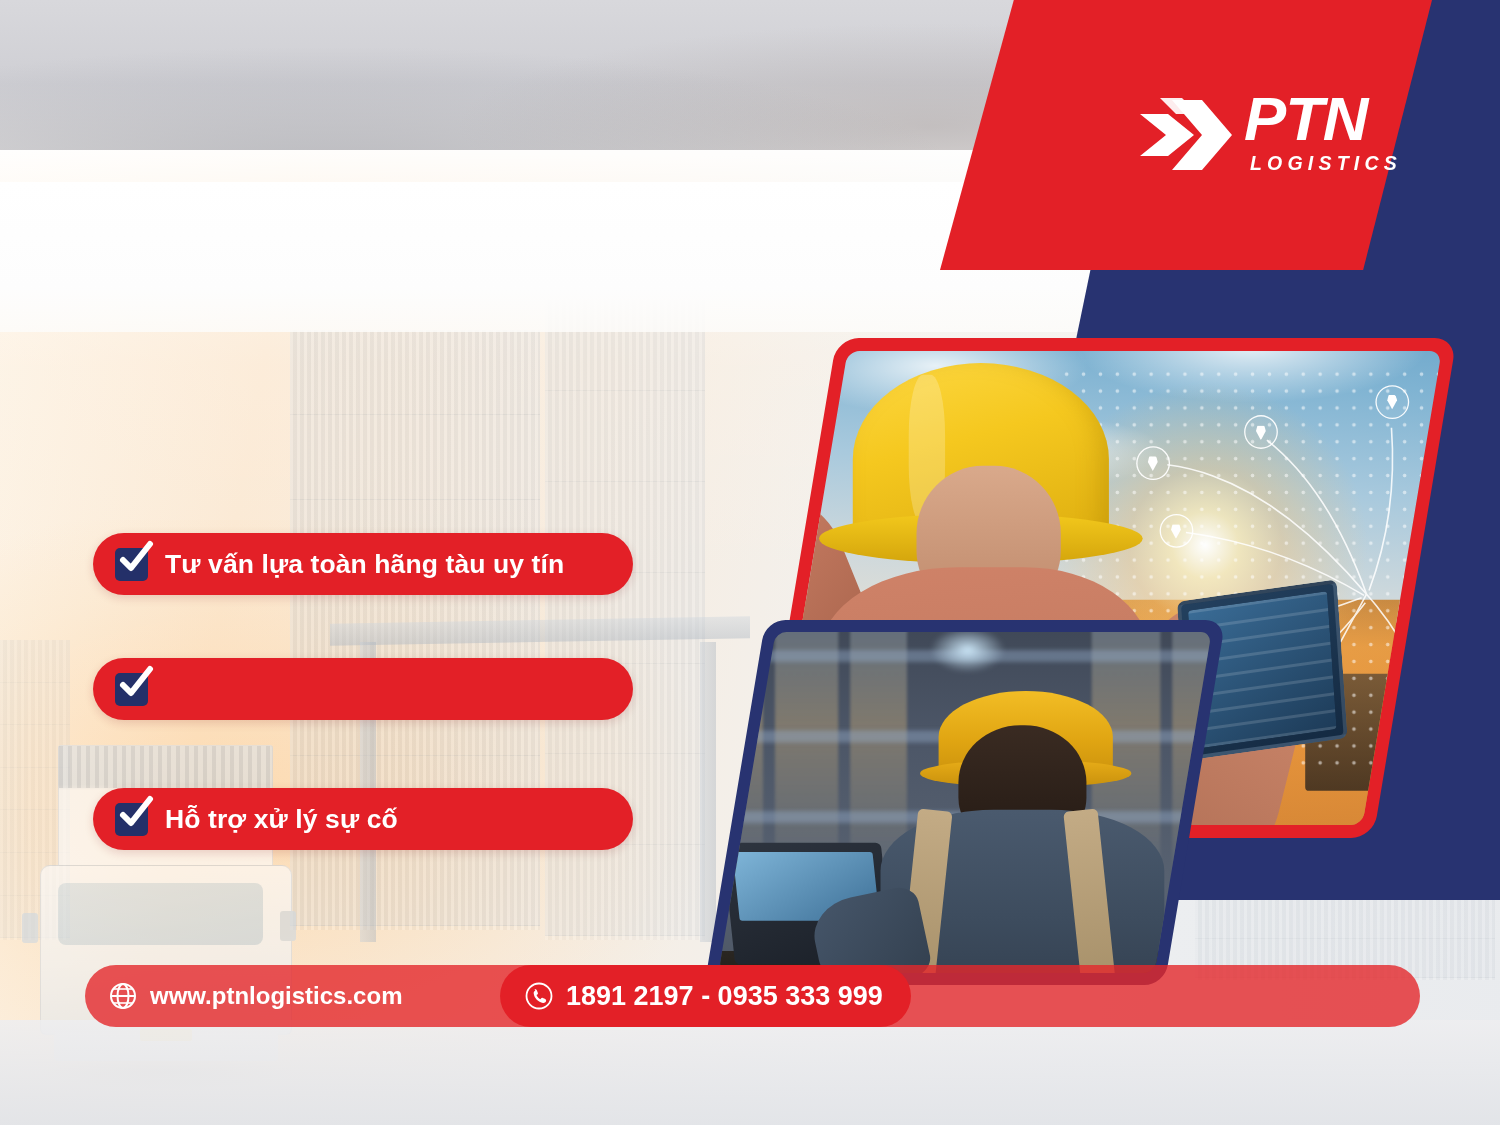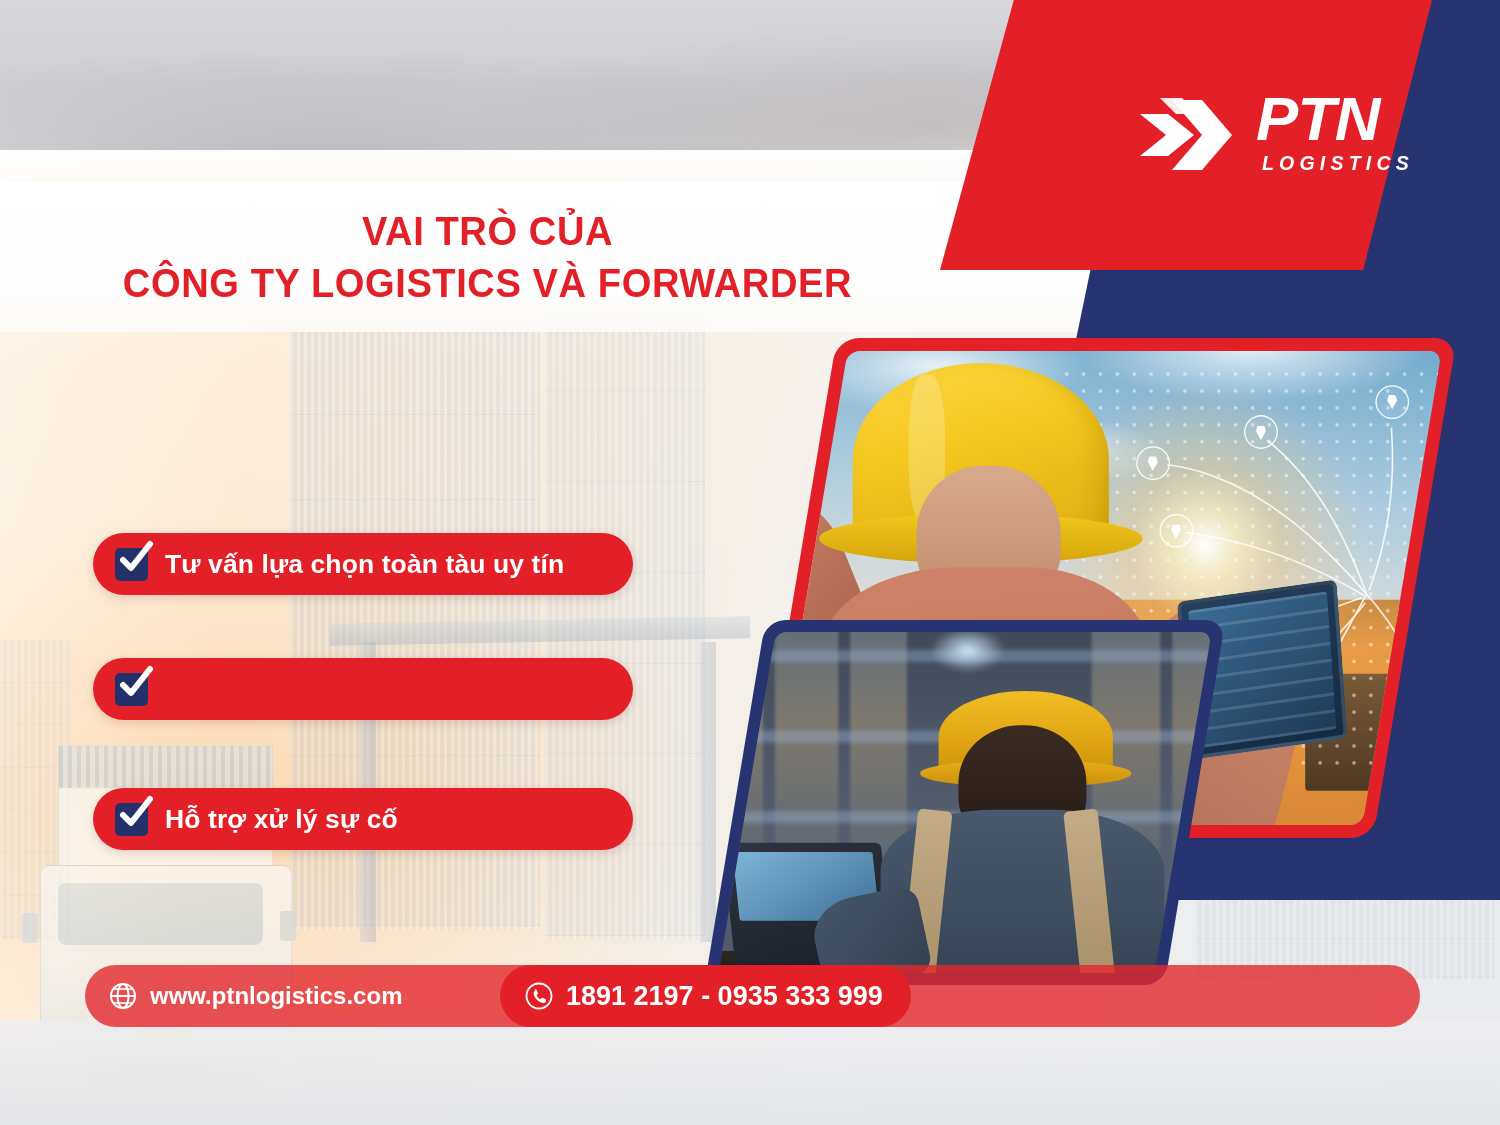--- a/index.html
+++ b/index.html
@@ -123,21 +123,21 @@
   .red-para-wide {
     position:absolute; left:940px; top:0;
     width:492px; height:270px;
     background:#e32027;
     clip-path:polygon(15% 0%, 100% 0%, 86% 100%, 0% 100%);
   }
 
   
   .logo { position:absolute; left:1138px; top:88px; width:290px; height:100px; }
   .logo-mark { position:absolute; left:0; top:6px; width:100px; height:80px; }
-  .logo-type { position:absolute; left:120px; top:0px; width:190px; height:100px; }
+  .logo-type { position:absolute; left:108px; top:0px; width:190px; height:100px; }
   .logo-ptn {
     font-family:"Liberation Sans", sans-serif;
     font-weight:bold; font-style:italic; font-size:62px;
     letter-spacing:-1px; color:#fff; line-height:62px;
     transform:scaleX(1.02);
   }
   .logo-sub {
     font-family:"Liberation Sans", sans-serif;
     font-weight:bold; font-style:italic; font-size:19.5px;
     letter-spacing:5.2px; color:#fff; margin-top:2px; padding-left:4px;
@@ -490,32 +490,28 @@
         <path d="M34 6 L64 6 L94 41 L64 76 L34 76 L64 41 Z" fill="#ffffff"></path>
         <path d="M22 4 L44 4 L60 20 L38 20 Z" fill="#ffffff" opacity="0.92"></path>
       </svg>
     </div>
     <div class="logo-type">
       <div class="logo-ptn">PTN</div>
       <div class="logo-sub">LOGISTICS</div>
     </div>
   </div>
 
-  <div class="headline">
-    <div class="hl1">VAI TRÒ CỦA</div>
-    <div class="hl2">CÔNG TY LOGISTICS VÀ FORWARDER</div>
-  </div>
 
   <div class="pill pill-1">
     <span class="chk">
       <svg viewBox="0 0 33 33" aria-hidden="true">
         <path d="M5 17 L13 25 L32 1" fill="none" stroke="#ffffff" stroke-width="6" stroke-linecap="round" stroke-linejoin="round"></path>
       </svg>
     </span>
-    <span class="pill-label">Tư vấn lựa chọn toàn tàu uy tín</span>
+    <span class="pill-label">Tư vấn lựa toàn hãng tàu uy tín</span>
   </div>
 
   <div class="pill pill-2">
     <span class="chk">
       <svg viewBox="0 0 33 33" aria-hidden="true">
         <path d="M5 17 L13 25 L32 1" fill="none" stroke="#ffffff" stroke-width="6" stroke-linecap="round" stroke-linejoin="round"></path>
       </svg>
     </span>
   </div>
 

